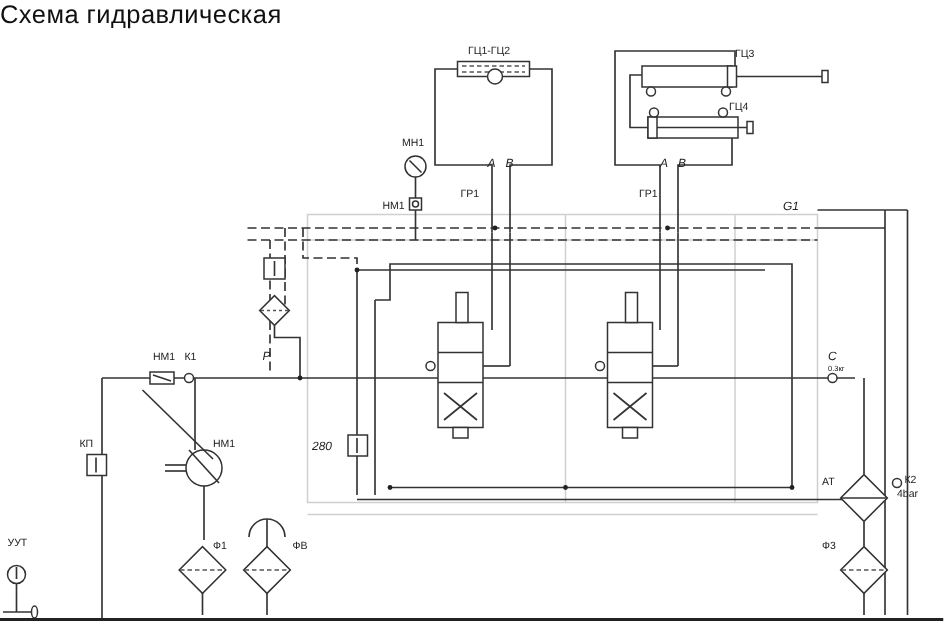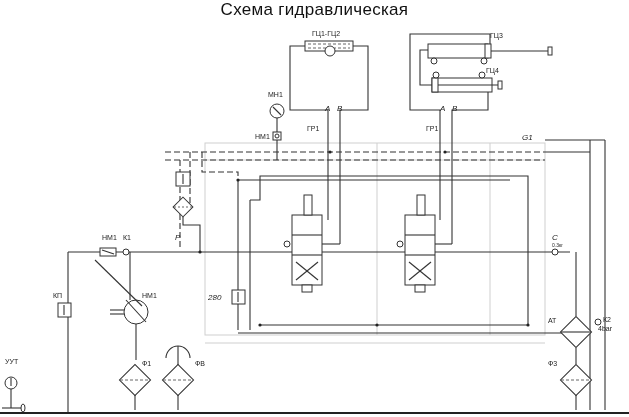--- a/index.html
+++ b/index.html
@@ -1,17 +1,17 @@
 <!DOCTYPE html>
 <html><head>
 <meta charset="utf-8">
 <style>
   html, body { margin:0; padding:0; background:#ffffff; }
   body { width:629px; height:417px; overflow:hidden; position:relative; font-family:"Liberation Sans", sans-serif; }
-  #title { position:absolute; left:0; top:0; width:629px; text-align:center; font-size:17px; color:#111; letter-spacing:0.3px; }
+  #title { position:absolute; left:0; top:0; width:629px; text-align:left; font-size:17px; color:#111; letter-spacing:0.3px; }
   svg { position:absolute; left:0; top:0; }
   .ln { stroke:#333; stroke-width:1.1; fill:none; }
   .lt { stroke:#555; stroke-width:0.9; fill:none; }
   .dash { stroke:#333; stroke-width:1.1; fill:none; stroke-dasharray:6 3; }
   .grey { stroke:#cfcfcf; stroke-width:1; fill:none; }
   .dot { fill:#222; }
   .lbl { font-family:"Liberation Sans", sans-serif; font-size:7px; fill:#222; }
   .lbli { font-family:"Liberation Sans", sans-serif; font-size:8px; fill:#222; font-style:italic; }
   .sm { font-family:"Liberation Sans", sans-serif; font-size:5px; fill:#222; }
   .box { stroke:#333; stroke-width:1; fill:#fff; }

